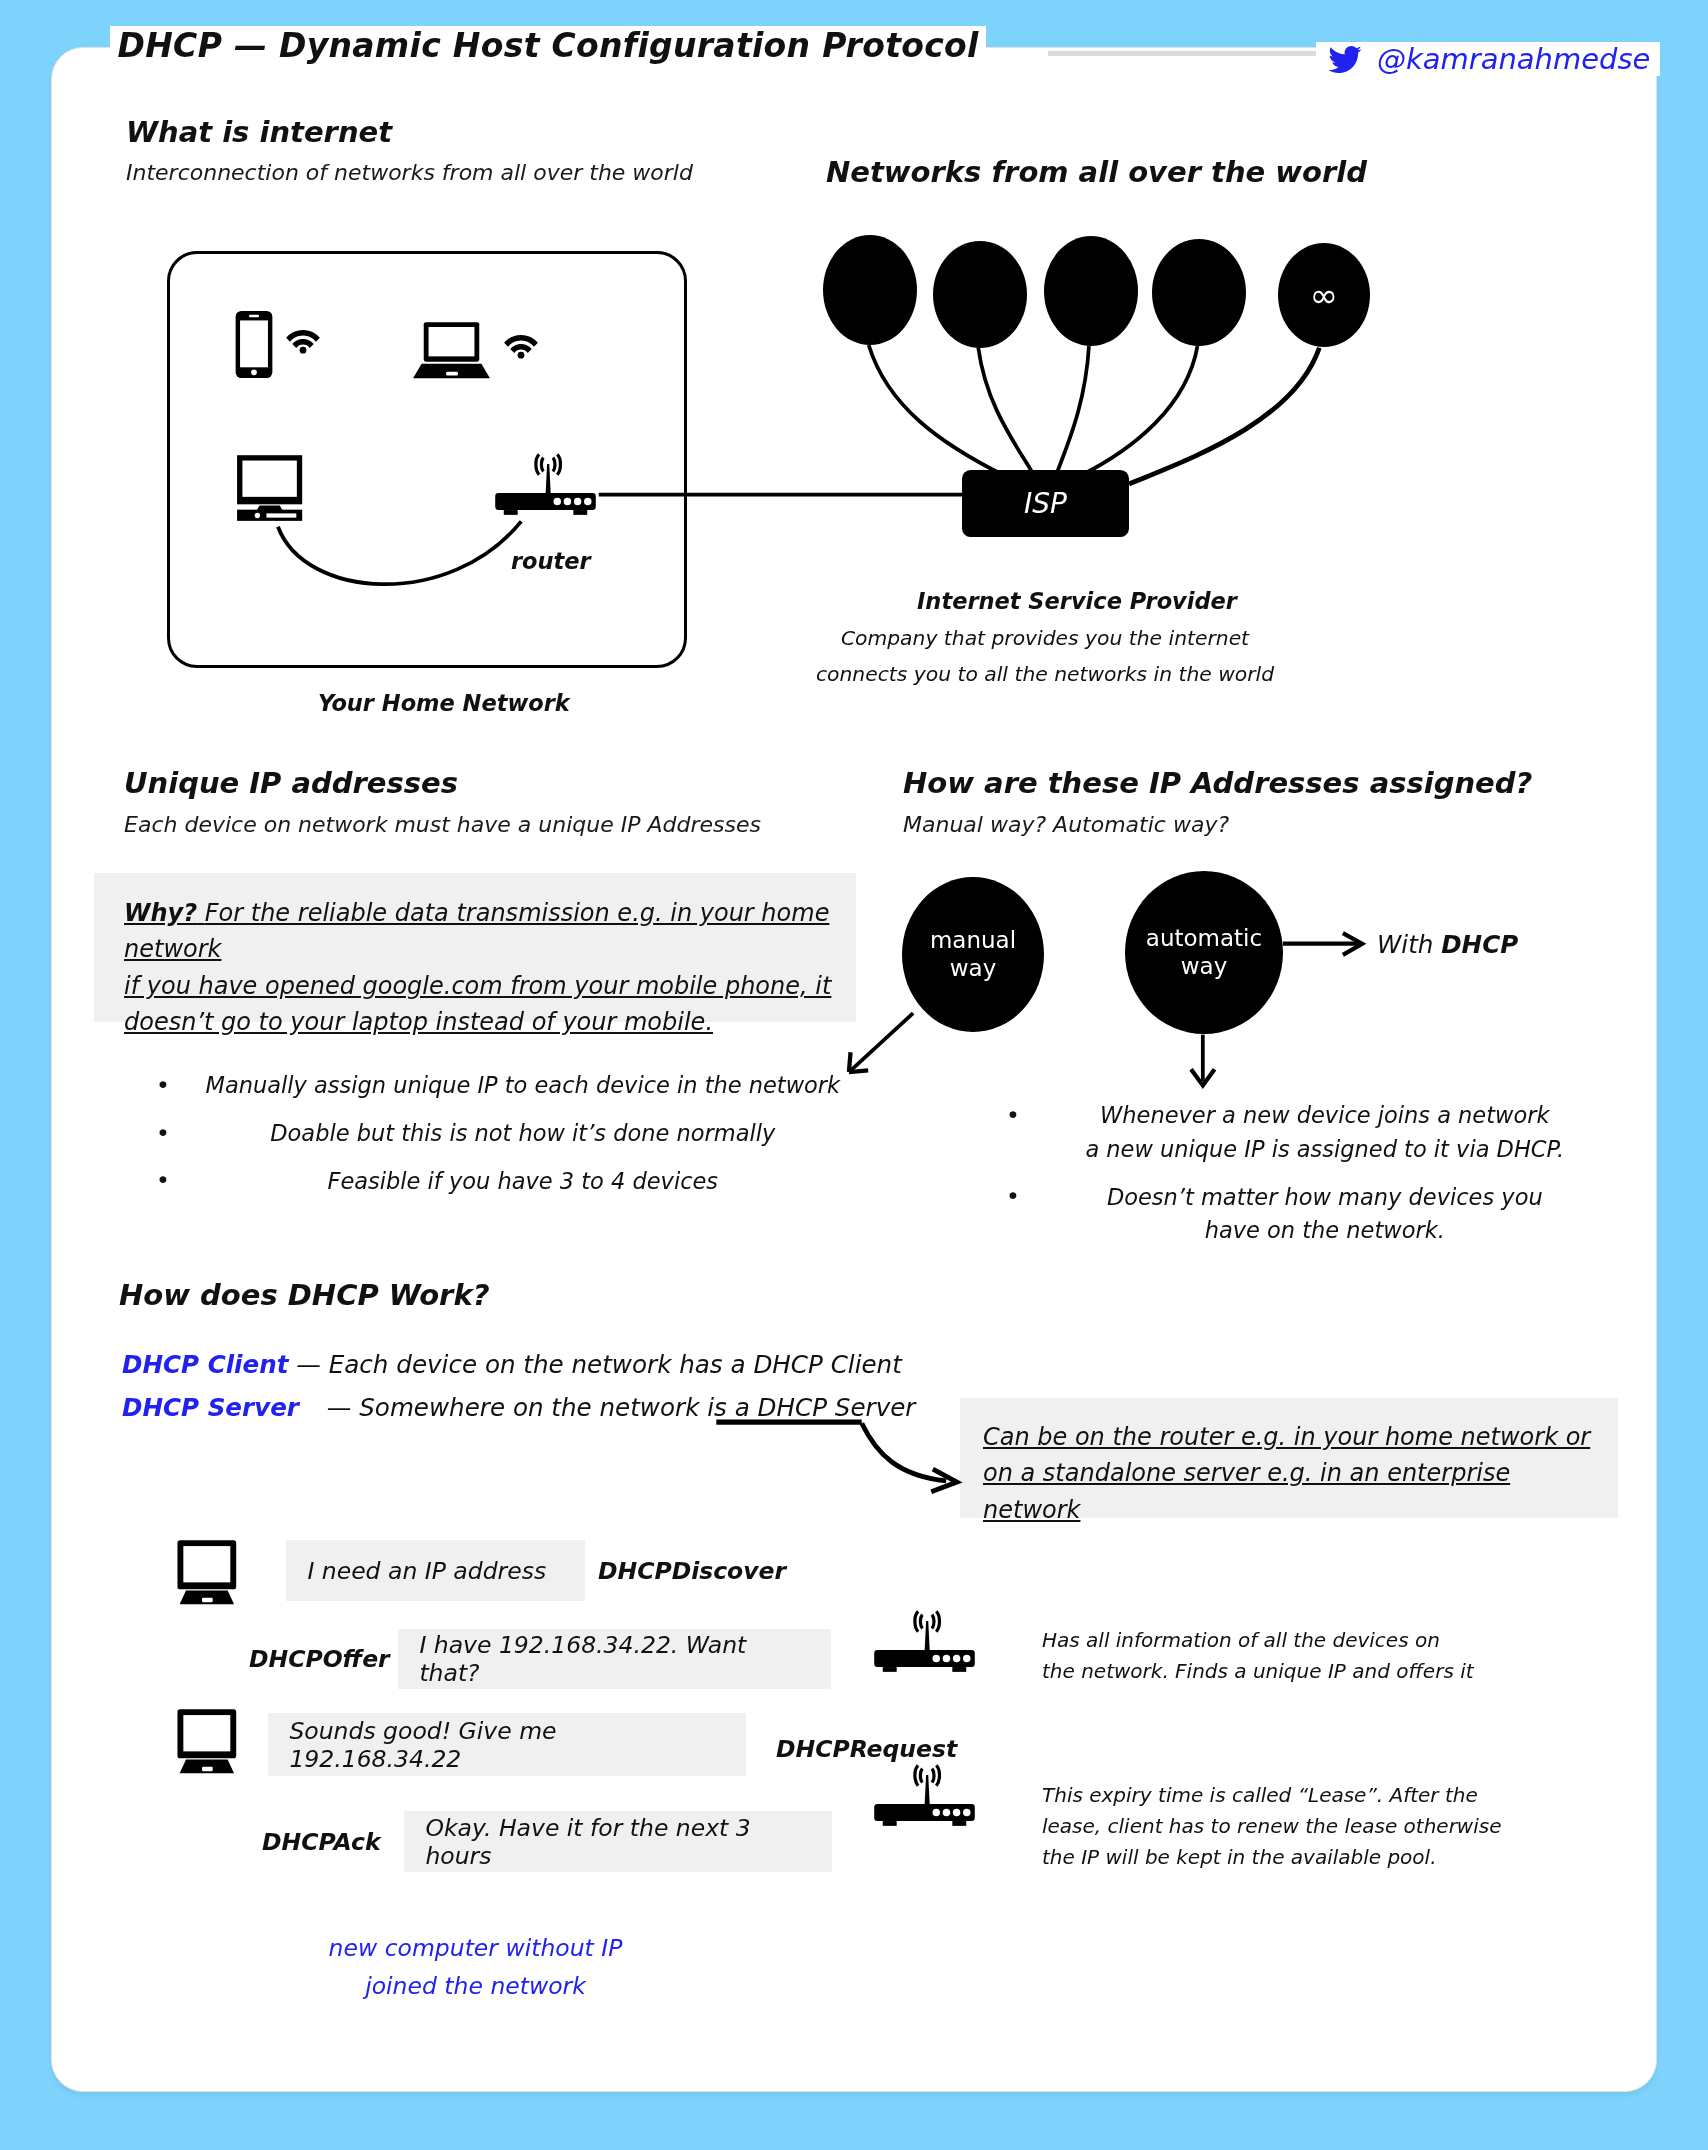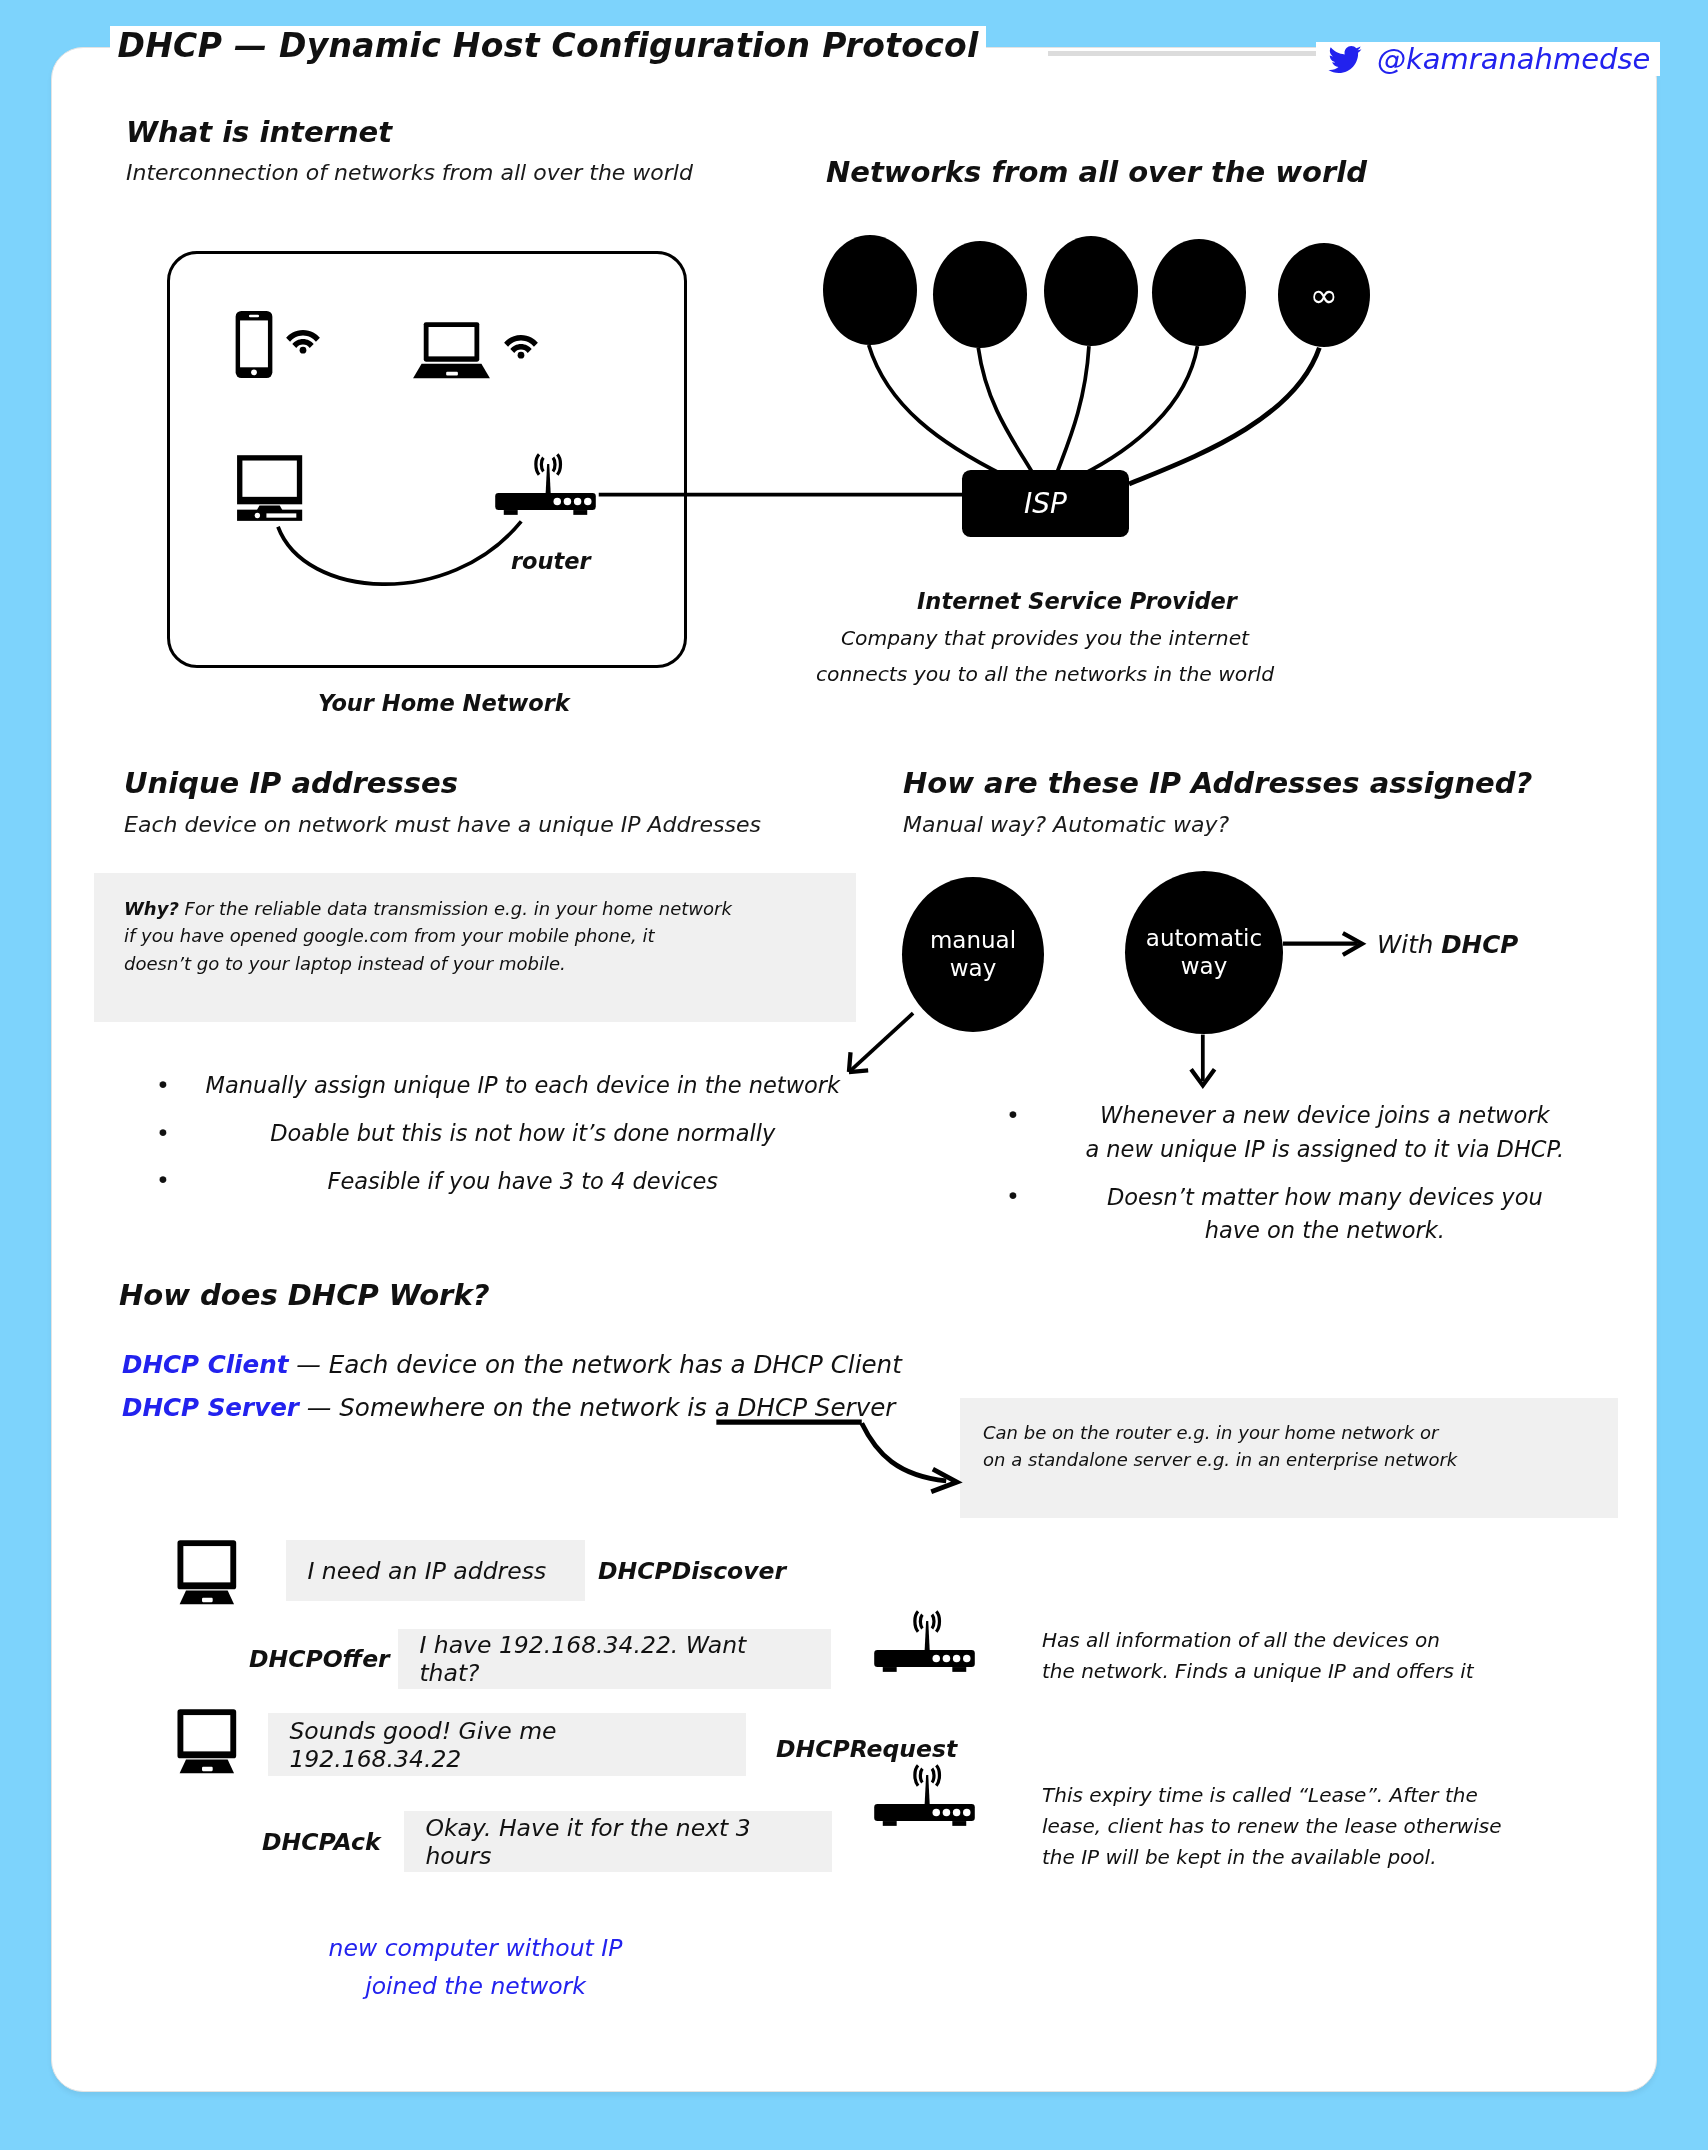--- a/index.html
+++ b/index.html
@@ -94,23 +94,24 @@
     font-family: "DejaVu Sans", sans-serif;
     font-style: italic;
     font-size: 22px;
     color: #1a1a1a;
     white-space: nowrap;
   }
   .body-txt {
     position: absolute;
     font-family: "DejaVu Sans", sans-serif;
     font-style: italic;
-    font-size: 18px;
+    font-size: 24px;
     line-height: 1.52;
     color: #111111;
+    text-decoration: underline;
   }
   .cap-bold {
     position: absolute;
     font-family: "DejaVu Sans", sans-serif;
     font-weight: bold;
     font-style: italic;
     font-size: 22.5px;
     color: #111111;
     white-space: nowrap;
   }
@@ -399,21 +400,21 @@
 
   <div class="h2" style="left:119px; top:1278px;">How does DHCP Work?</div>
 
   <div style="position:absolute; left:122px; top:1350px; font-family:'DejaVu Sans', sans-serif; font-style:italic; font-size:24.6px; white-space:nowrap;">
     <span class="blue bold">DHCP Client</span>
     <span style="color:#111;">— Each device on the network has a DHCP Client</span>
   </div>
 
   <div style="position:absolute; left:122px; top:1393px; font-family:'DejaVu Sans', sans-serif; font-style:italic; font-size:24.6px; white-space:nowrap;">
     <span class="blue bold">DHCP Server</span>
-    <span style="color:#111;">— Somewhere on the network is a DHCP Server</span>
+    <span style="color:#111;margin-left:20px;">— Somewhere on the network is a DHCP Server</span>
   </div>
 
   <div class="greybox" style="left:960px; top:1398px; width:658px; height:120px;"></div>
   <div class="body-txt" style="left:983px; top:1419px; width:631px;">
     <span>Can be on the router e.g. in your home network or</span><br>
     <span>on a standalone server e.g. in an enterprise network</span>
   </div>
 
   <svg class="icon" style="position:absolute; left:170px; top:1539px; width:79px; height:67px;" viewBox="0 0 148 125">
     <rect x="14" y="2" width="110" height="92" rx="5" fill="#000"></rect>

